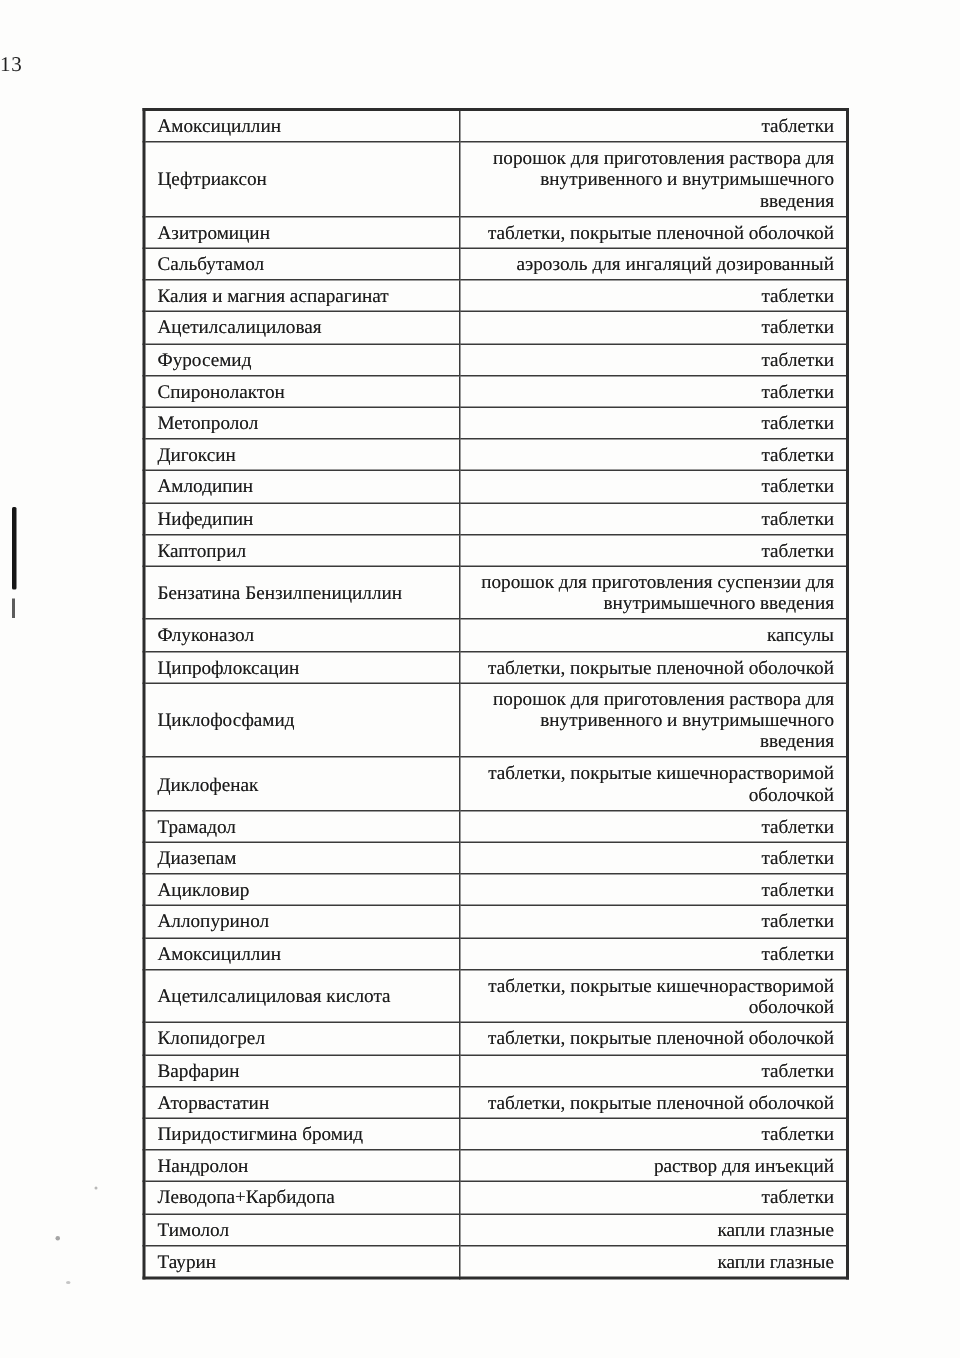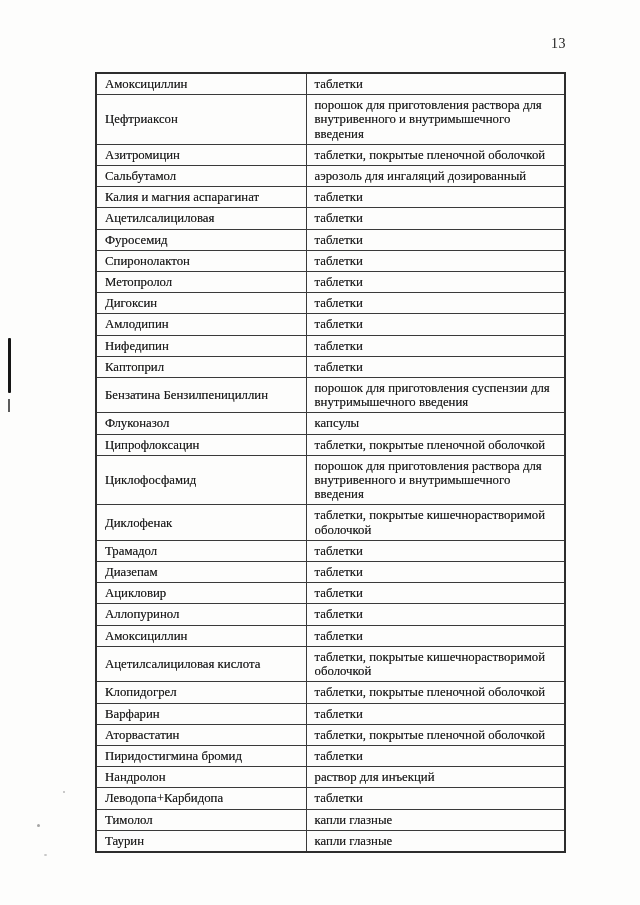--- a/index.html
+++ b/index.html
@@ -17,21 +17,20 @@
   }
   .page {
     position: absolute;
     inset: 0;
   }
   .page-number {
     position: absolute;
     top: 36px;
     left: 0;
     width: 566px;
-    text-align: right;
     font-size: 14px;
     letter-spacing: 0.5px;
     color: #222;
   }
   table.med-table {
     position: absolute;
     left: 95px;
     top: 72px;
     width: 471px;
     border-collapse: collapse;
@@ -44,20 +43,21 @@
     border: 1px solid #3a3a3a;
     font-size: 12.8px;
     line-height: 14.2px;
     padding: 3px 8px;
     vertical-align: middle;
     text-shadow: 0 0 0.4px rgba(0,0,0,0.55);
     overflow: hidden;
   }
   table.med-table td.form {
     white-space: pre-line;
+    text-align: right;
   }
   
   .artifact {
     position: absolute;
     background: #161616;
   }
   .artifact.bar {
     left: 8px; top: 338px; width: 3px; height: 55px;
     border-radius: 1px;
   }

